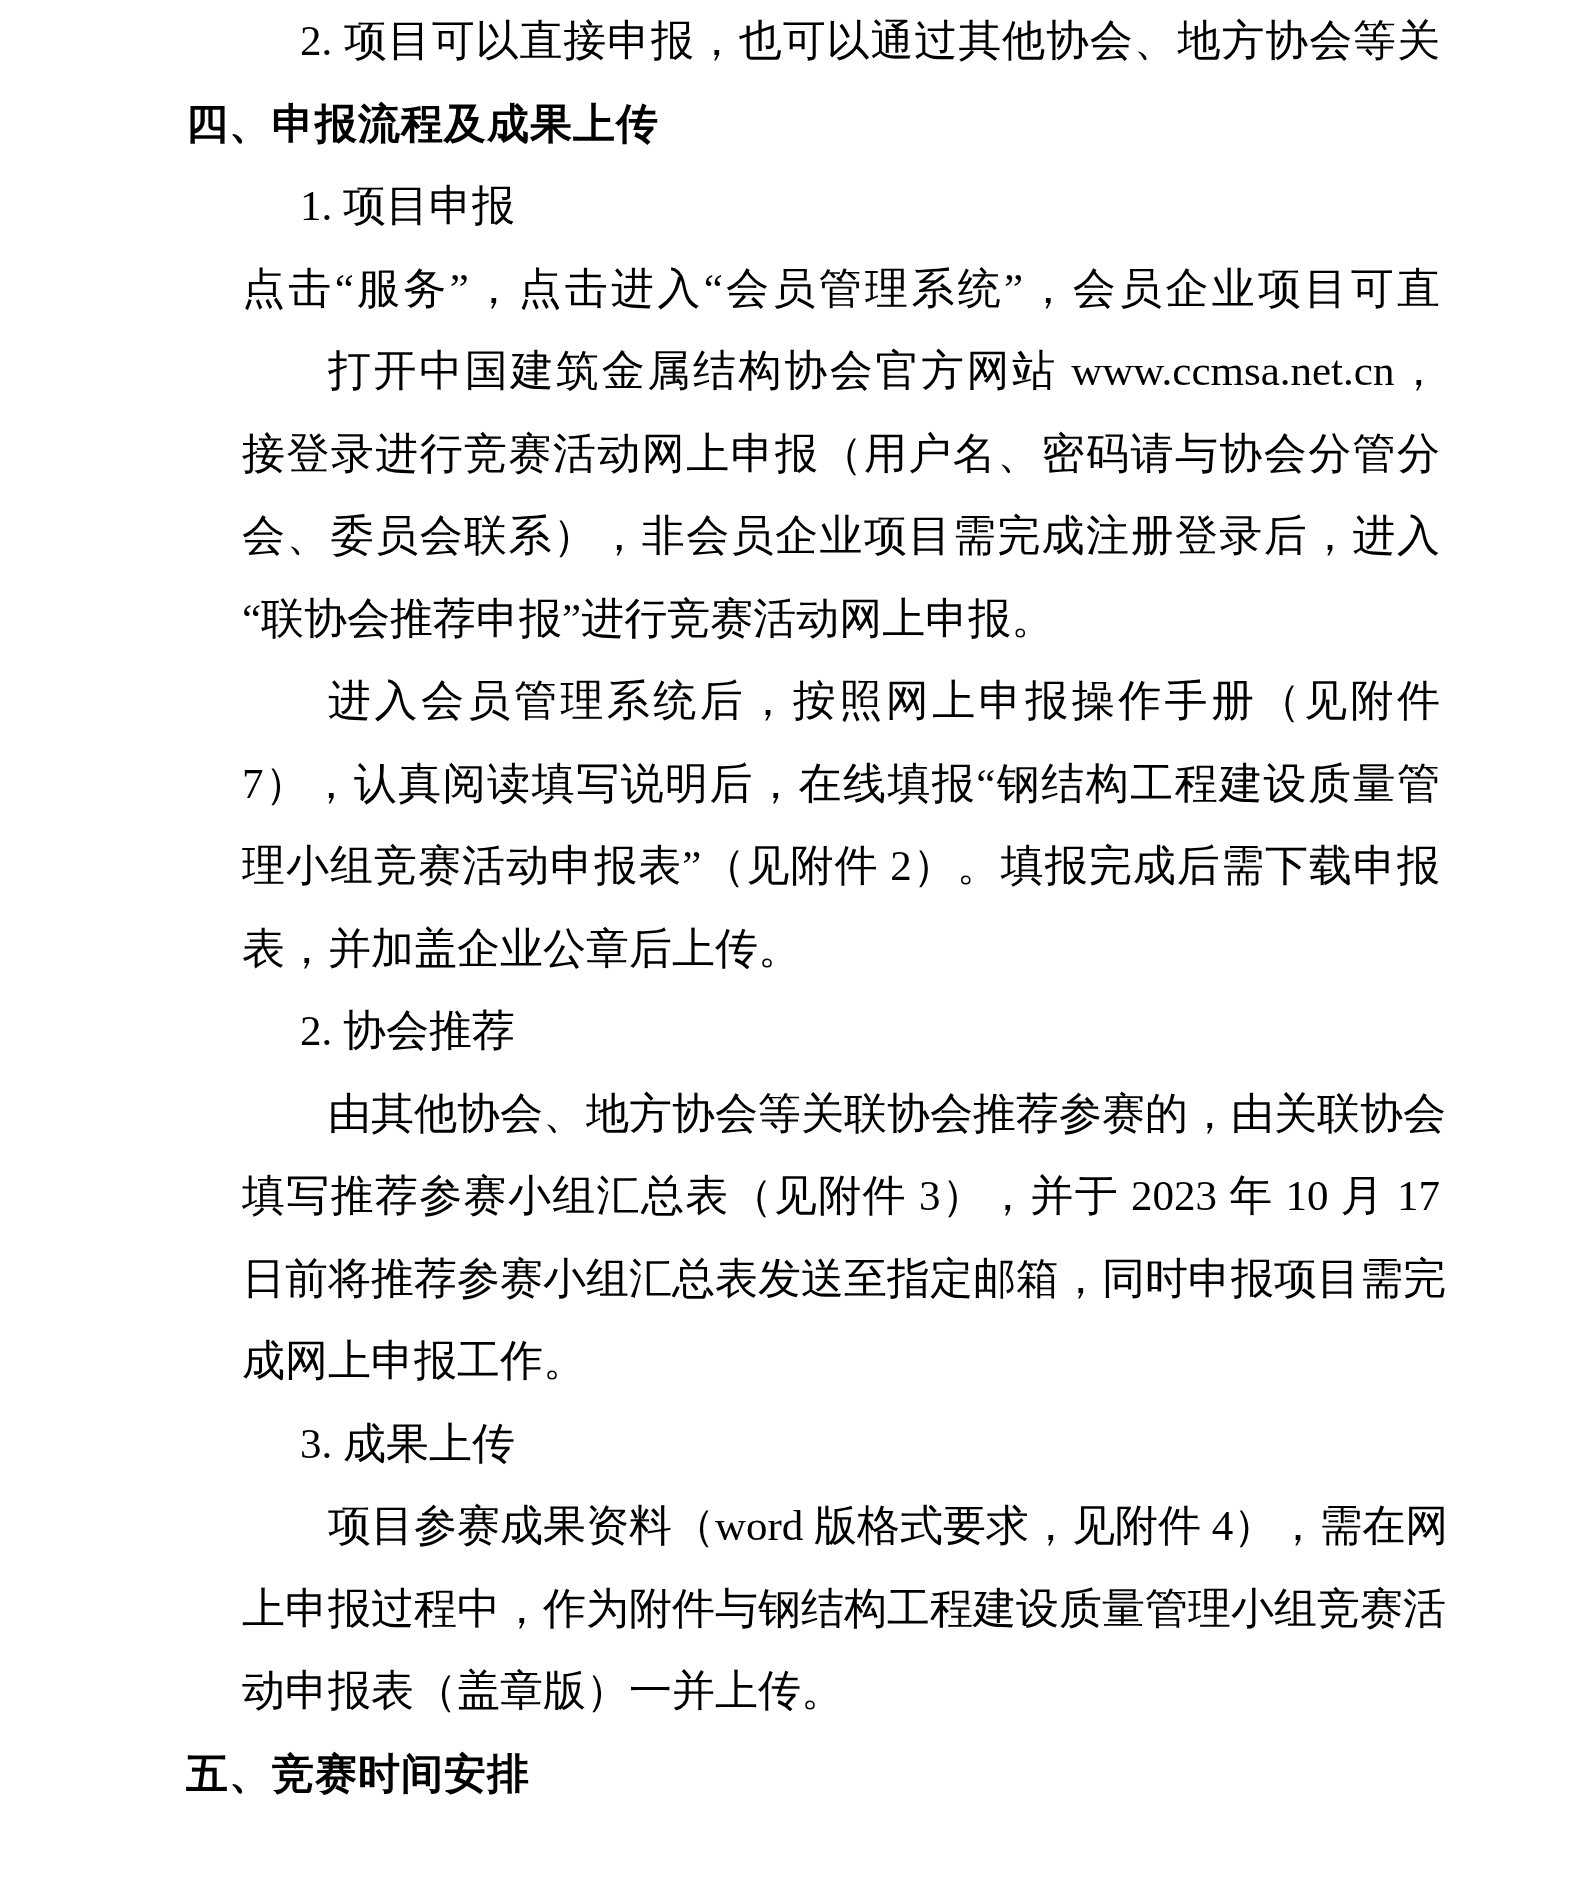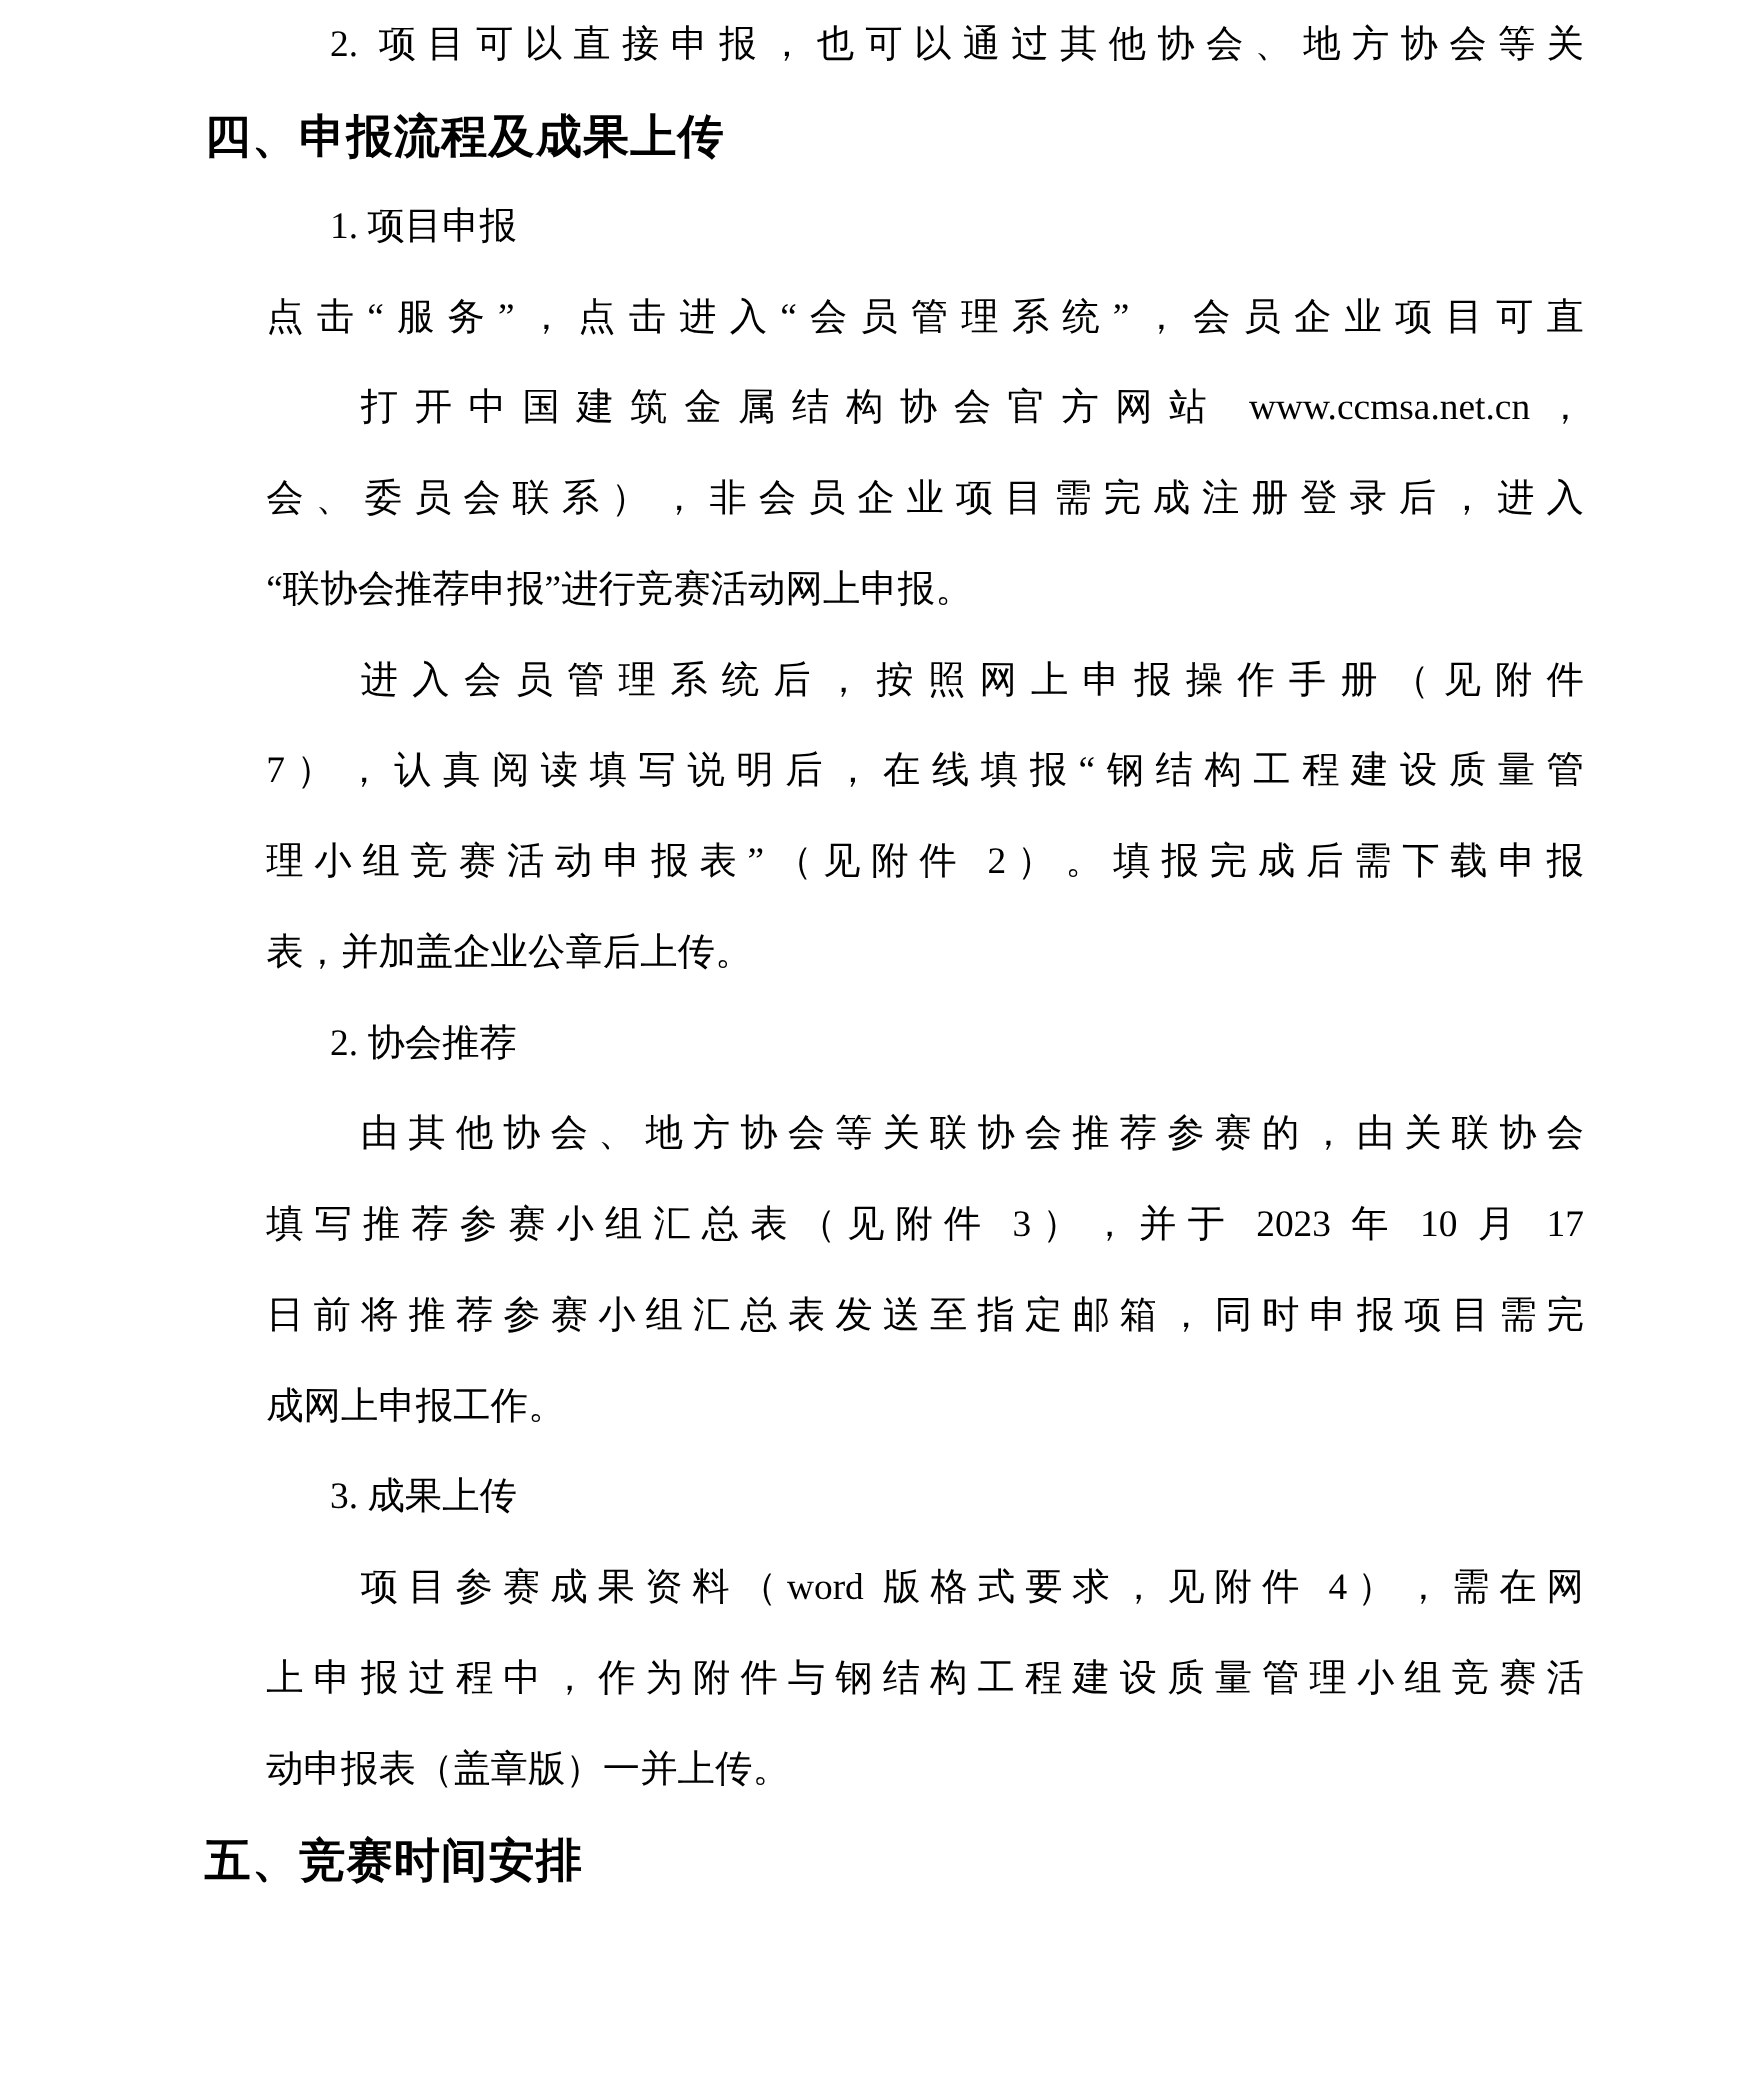--- a/index.html
+++ b/index.html
@@ -19,21 +19,21 @@
   }
   .doc {
     position: absolute;
     left: 242px;
     top: 0;
     width: 1198px;
   }
   .line {
     height: 82.5px;
     line-height: 82.5px;
-    font-size: 34px;
+    font-size: 43px;
     font-family: "Liberation Serif", "DejaVu Serif", serif;
     color: #000000;
     white-space: nowrap;
     text-align: left;
   }
   
   .j {
     text-align: justify;
     text-align-last: justify;
     text-justify: inter-character;
@@ -54,20 +54,21 @@
 </head>
 <body>
 
 <div class="page">
   <div class="doc">
     <div class="line j item">2. 项目可以直接申报，也可以通过其他协会、地方协会等关</div>
     <div class="line heading">四、申报流程及成果上传</div>
     <div class="line item">1. 项目申报</div>
     <div class="line j">点击“服务”，点击进入“会员管理系统”，会员企业项目可直</div>
     <div class="line j para">打开中国建筑金属结构协会官方网站 www.ccmsa.net.cn，</div>
+    <div class="line j">接登录进行竞赛活动网上申报（用户名、密码请与协会分管分</div>
     <div class="line j">会、委员会联系），非会员企业项目需完成注册登录后，进入</div>
     <div class="line">“联协会推荐申报”进行竞赛活动网上申报。</div>
     <div class="line j para">进入会员管理系统后，按照网上申报操作手册（见附件</div>
     <div class="line j">7），认真阅读填写说明后，在线填报“钢结构工程建设质量管</div>
     <div class="line j">理小组竞赛活动申报表”（见附件 2）。填报完成后需下载申报</div>
     <div class="line">表，并加盖企业公章后上传。</div>
     <div class="line item">2. 协会推荐</div>
     <div class="line j para">由其他协会、地方协会等关联协会推荐参赛的，由关联协会</div>
     <div class="line j">填写推荐参赛小组汇总表（见附件 3），并于 2023 年 10 月 17</div>
     <div class="line j">日前将推荐参赛小组汇总表发送至指定邮箱，同时申报项目需完</div>

